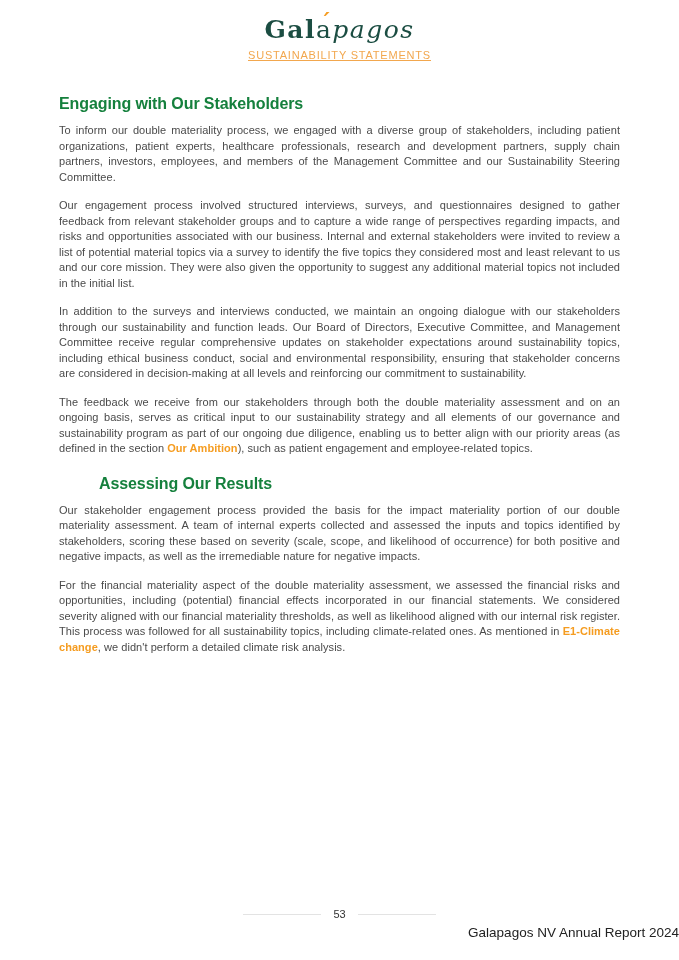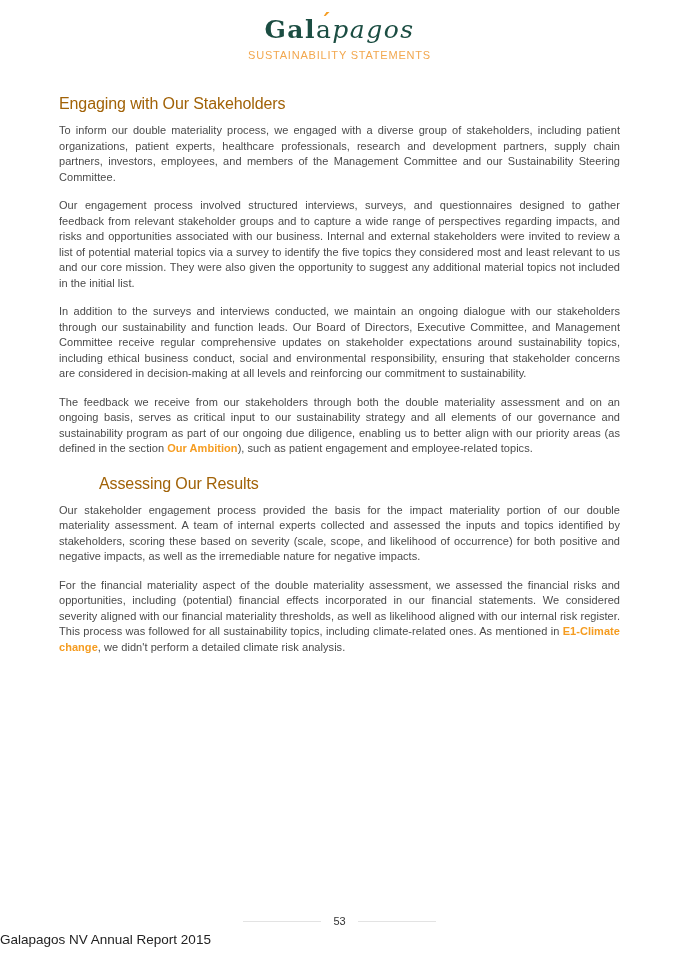--- a/index.html
+++ b/index.html
@@ -31,27 +31,28 @@
     color: #f59c20;
     font-weight: 700;
     font-size: 22px;
   }
   .subtitle {
     margin-top: 4px;
     font-size: 11px;
     letter-spacing: 0.8px;
     color: #f2a74e;
     font-weight: 400;
+    text-decoration: underline;
   }
   
   .main { padding: 33px 59px 0 59px; }
   h2.section-heading {
-    color: #a16207;
+    color: #15803d;
     font-size: 16px;
-    font-weight: 400;
+    font-weight: 700;
     letter-spacing: -0.1px;
     margin: 0 0 9px 0;
     line-height: 20px;
   }
   h2.section-heading.second { margin-top: 17px; margin-left: 40px; }
   p.body-para {
     font-size: 11px;
     line-height: 15.5px;
     text-align: justify;
     color: #4a4a4a;
@@ -60,23 +61,23 @@
   }
   .inline-link {
     color: #f59c20;
     font-weight: 700;
     cursor: pointer;
   }
   
   .footer {
     position: absolute;
     left: 0;
-    bottom: 11px;
+    bottom: 18px;
     width: 100%;
-    text-align: left;
+    text-align: right;
   }
   .page-num-row {
     display: flex;
     align-items: center;
     justify-content: center;
     gap: 12px;
   }
   .footer-rule {
     display: inline-block;
     width: 78px;
@@ -120,16 +121,16 @@
     <p class="body-para"><span>For the financial materiality aspect of the double materiality assessment, we assessed the financial risks and opportunities, including (potential) financial effects incorporated in our financial statements. We considered severity aligned with our financial materiality thresholds, as well as likelihood aligned with our internal risk register. This process was followed for all sustainability topics, including climate-related ones. As mentioned in </span><span class="inline-link">E1-Climate change</span><span>, we didn't perform a detailed climate risk analysis.</span></p>
 
   </div>
 
   <div class="footer">
     <div class="page-num-row">
       <span class="footer-rule"></span>
       <span class="page-number">53</span>
       <span class="footer-rule"></span>
     </div>
-    <div class="report-title">Galapagos NV Annual Report 2015</div>
+    <div class="report-title">Galapagos NV Annual Report 2024</div>
   </div>
 
 </div>
 
 </body></html>

